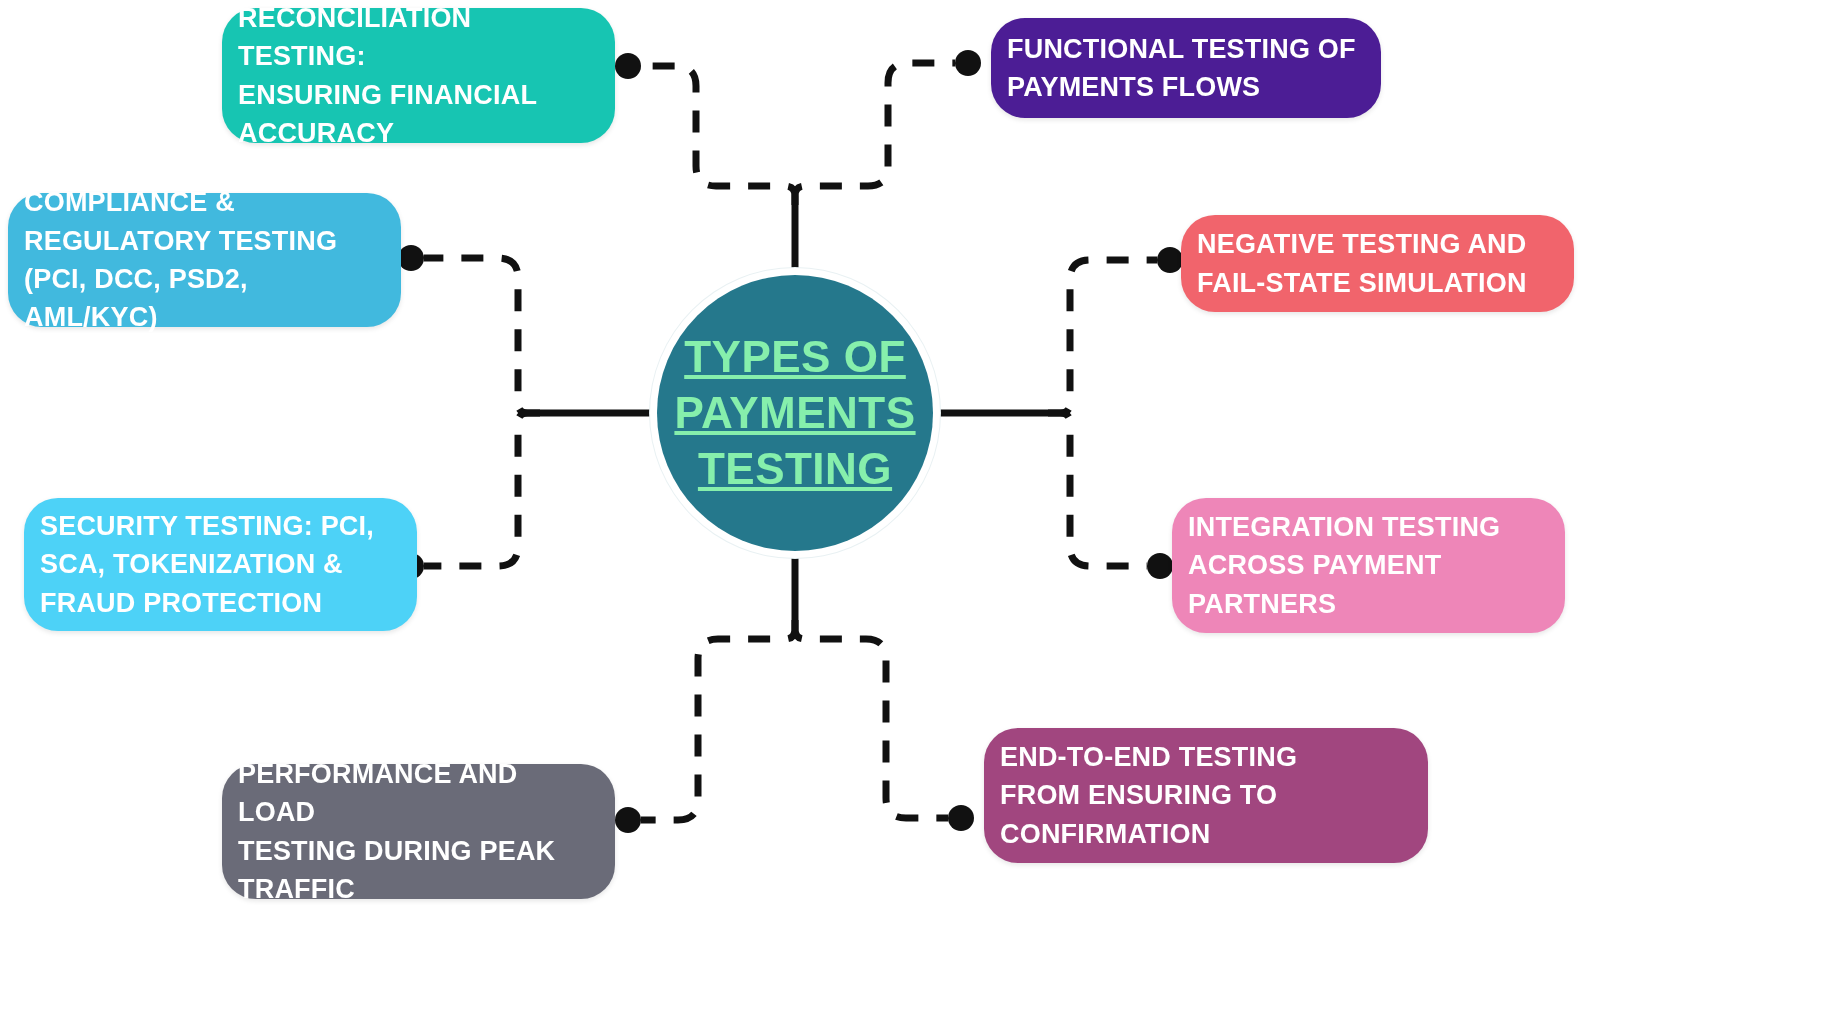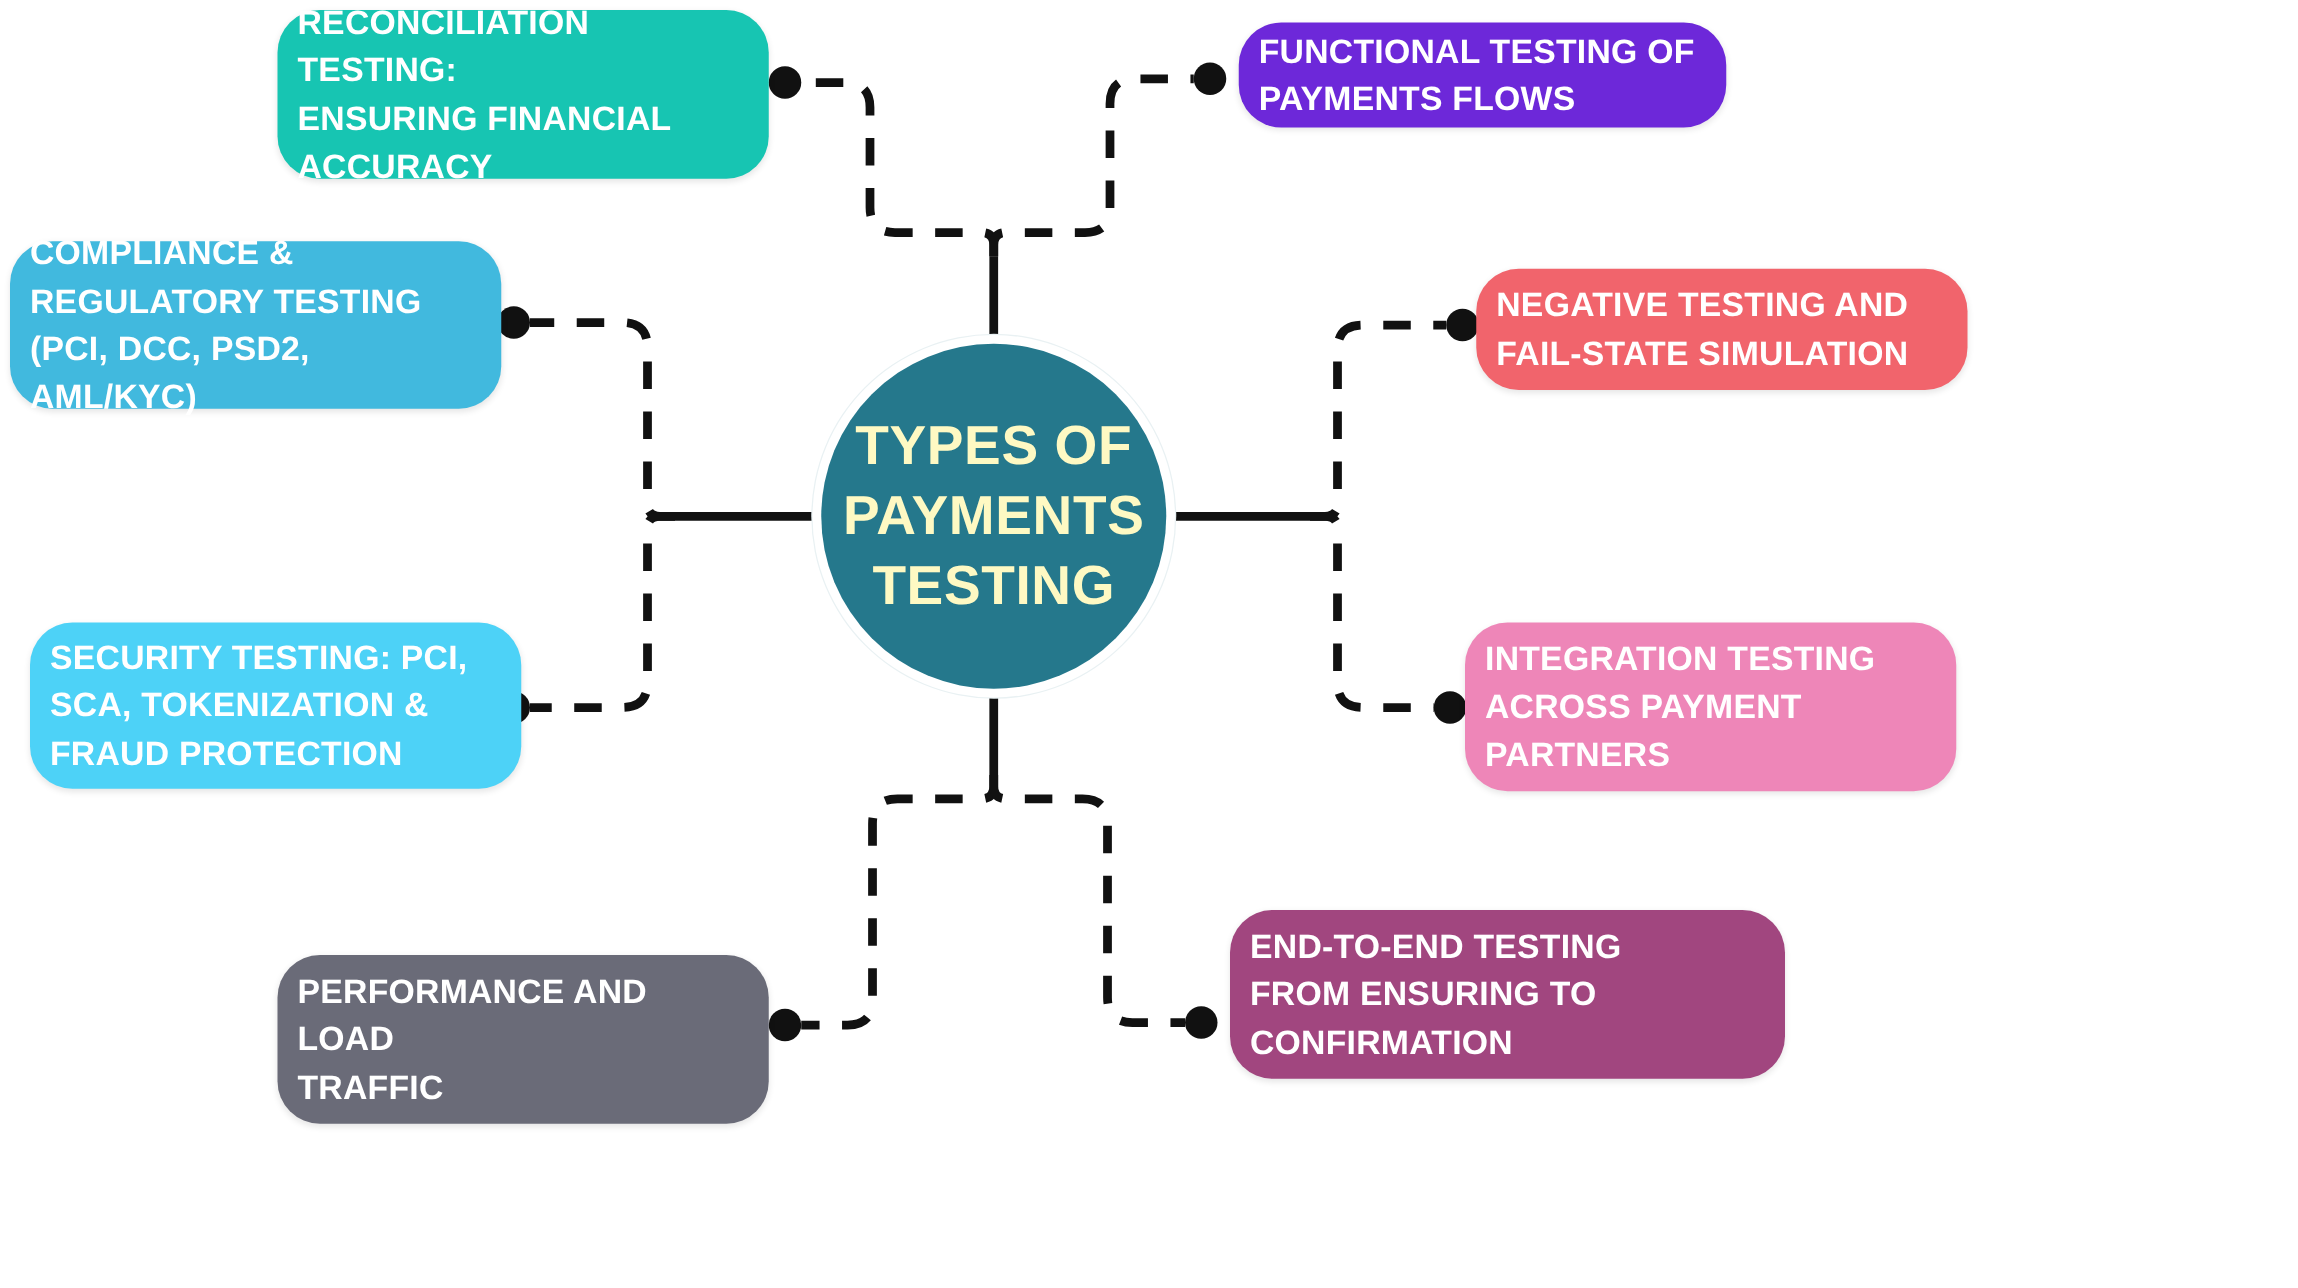--- a/index.html
+++ b/index.html
@@ -88,37 +88,37 @@
     <circle cx="628" cy="66" r="13" fill="#111111"></circle>
     <circle cx="968" cy="63" r="13" fill="#111111"></circle>
 
     <path d="M 795 558 L 795 620" fill="none" stroke="#111111" stroke-width="7" stroke-linecap="butt"></path>
     <path d="M 795 620 L 795 629 Q 795 639 785 639 L 718 639 Q 698 639 698 659 L 698 800 Q 698 820 678 820 L 641 820" fill="none" stroke="#111111" stroke-width="7" stroke-dasharray="22 18" stroke-linecap="butt"></path>
     <path d="M 795 620 L 795 629 Q 795 639 805 639 L 866 639 Q 886 639 886 659 L 886 798 Q 886 818 906 818 L 948 818" fill="none" stroke="#111111" stroke-width="7" stroke-dasharray="22 18" stroke-linecap="butt"></path>
     <circle cx="628" cy="820" r="13" fill="#111111"></circle>
     <circle cx="961" cy="818" r="13" fill="#111111"></circle>
   </svg>
 
-  <div class="hub" style="left: 657px; top: 275px; width: 276px; height: 276px; background: rgb(37, 120, 140); color: #fef9c3;">
+  <div class="hub" style="left: 657px; top: 275px; width: 276px; height: 276px; background: rgb(37, 120, 140); color: #86efac; text-decoration: underline;">
     <span>
         <div>TYPES OF</div>
         <div>PAYMENTS</div>
         <div>TESTING</div>
       </span>
   </div>
 
   <div id="node-layer">
       <div class="node" style="left: 222px; top: 8px; width: 393px; height: 135px; background: rgb(23, 197, 178); color: rgb(255, 255, 255);">
         <span>
           <div>RECONCILIATION TESTING:</div>
           <div>ENSURING FINANCIAL</div>
           <div>ACCURACY</div>
         </span>
       </div>
-      <div class="node" style="left: 991px; top: 18px; width: 390px; height: 84px; background: #6d28d9; color: rgb(255, 255, 255);">
+      <div class="node" style="left: 991px; top: 18px; width: 390px; height: 100px; background: #4c1d95; color: rgb(255, 255, 255);">
         <span>
           <div>FUNCTIONAL TESTING OF</div>
           <div>PAYMENTS FLOWS</div>
         </span>
       </div>
       <div class="node" style="left: 8px; top: 193px; width: 393px; height: 134px; background: rgb(65, 185, 222); color: rgb(255, 255, 255);">
         <span>
           <div>COMPLIANCE &amp;</div>
           <div>REGULATORY TESTING</div>
           <div>(PCI, DCC, PSD2, AML/KYC)</div>
@@ -140,20 +140,21 @@
       <div class="node" style="left: 1172px; top: 498px; width: 393px; height: 135px; background: rgb(238, 134, 184); color: rgb(255, 255, 255);">
         <span>
           <div>INTEGRATION TESTING</div>
           <div>ACROSS PAYMENT</div>
           <div>PARTNERS</div>
         </span>
       </div>
       <div class="node" style="left: 222px; top: 764px; width: 393px; height: 135px; background: rgb(106, 107, 120); color: rgb(255, 255, 255);">
         <span>
           <div>PERFORMANCE AND LOAD</div>
+          <div>TESTING DURING PEAK</div>
           <div>TRAFFIC</div>
         </span>
       </div>
       <div class="node" style="left: 984px; top: 728px; width: 444px; height: 135px; background: rgb(161, 70, 127); color: rgb(255, 255, 255);">
         <span>
           <div>END-TO-END TESTING</div>
           <div>FROM ENSURING TO</div>
           <div>CONFIRMATION</div>
         </span>
       </div>

